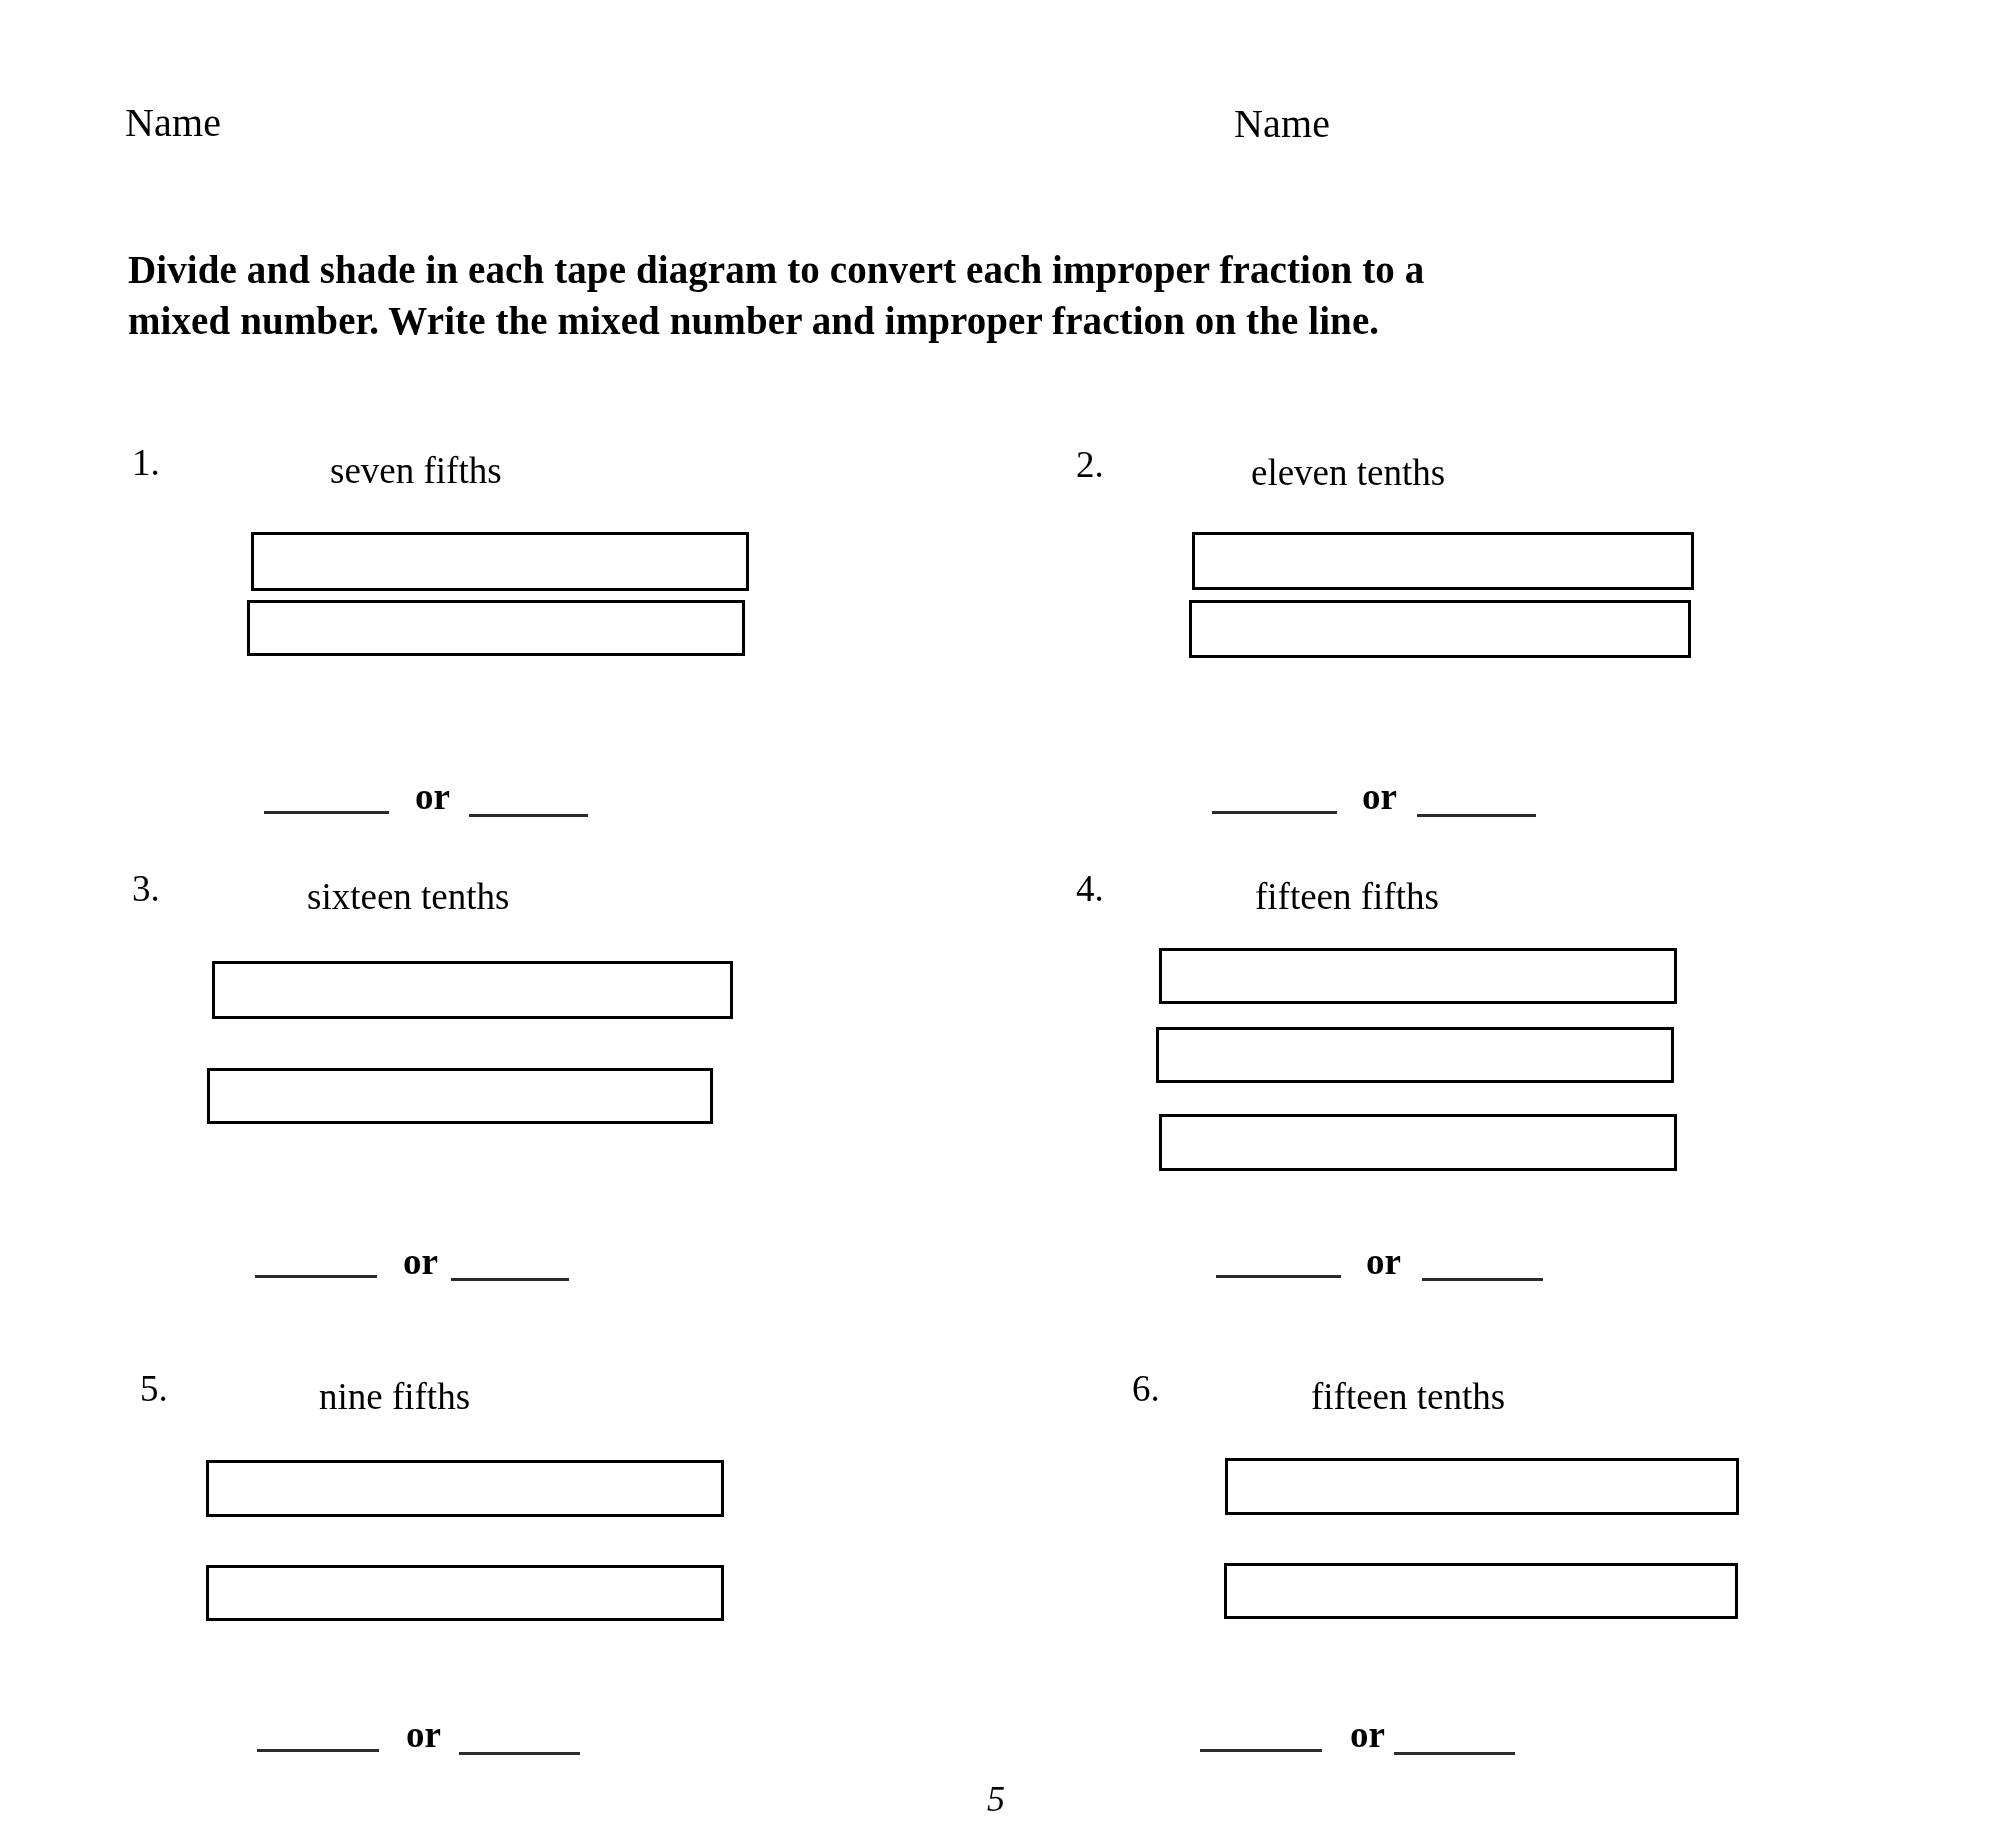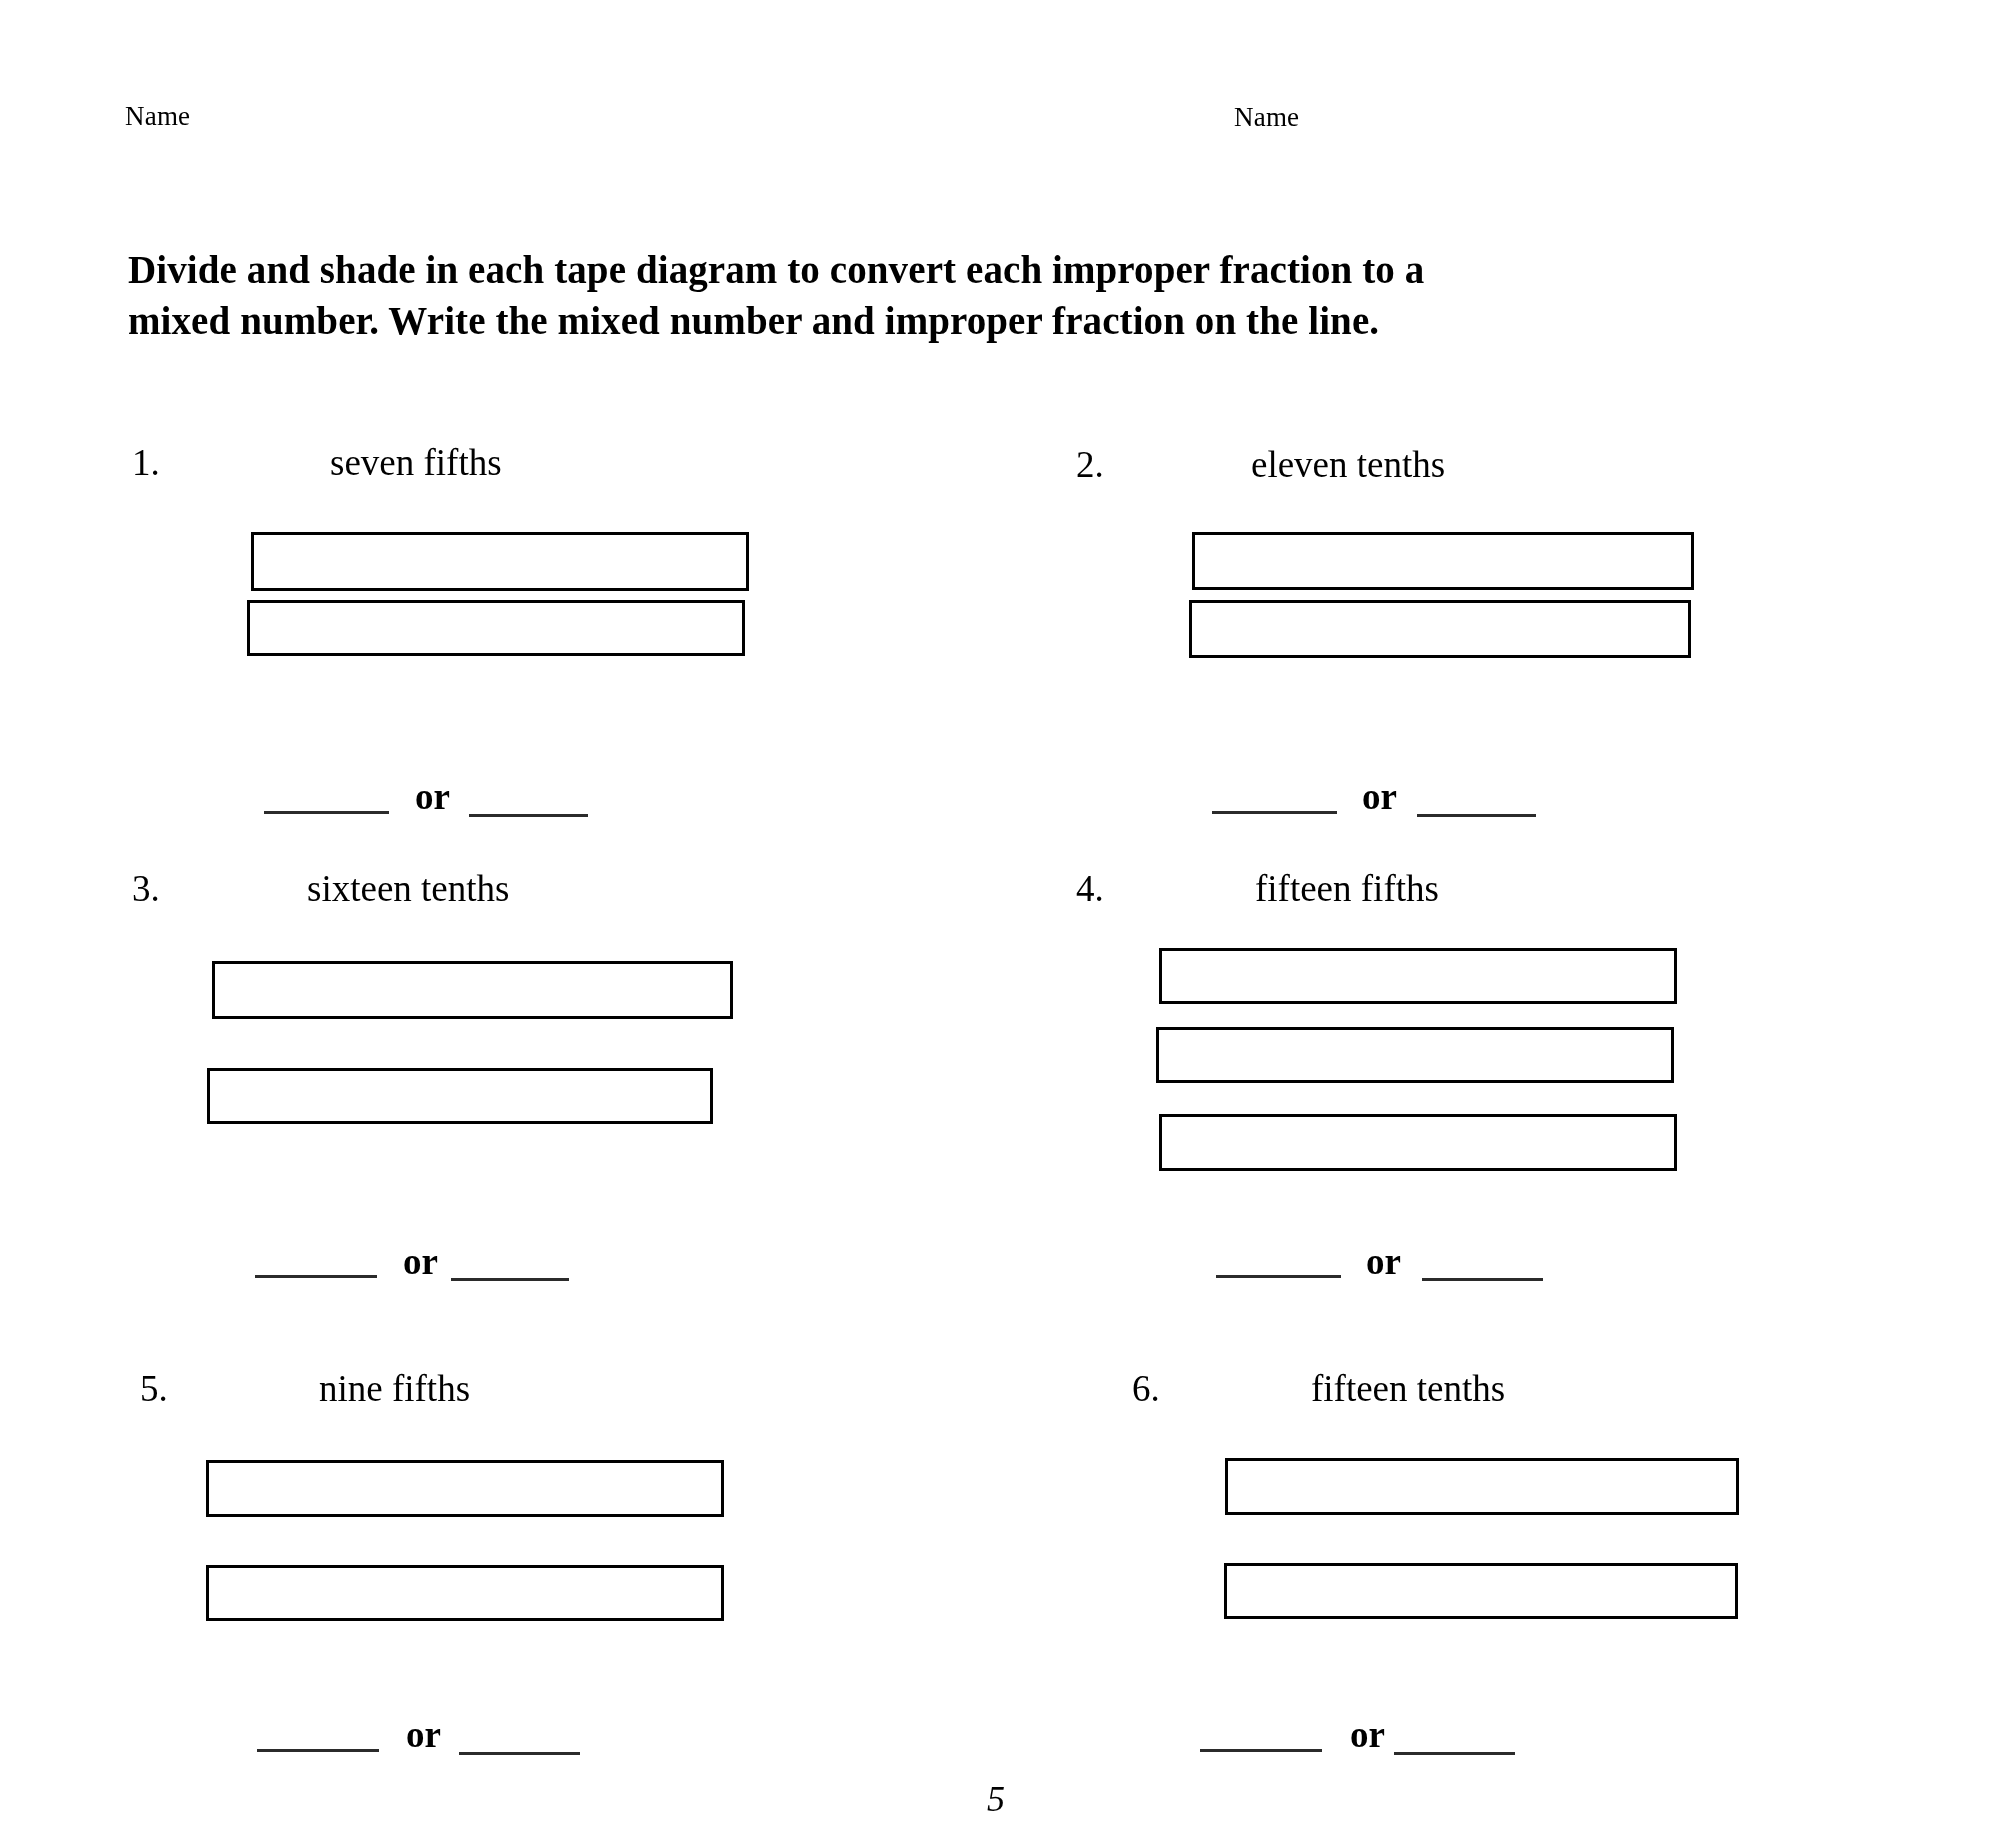--- a/index.html
+++ b/index.html
@@ -13,21 +13,21 @@
     height: 1845px;
     background: #ffffff;
     font-family: "Liberation Serif", "DejaVu Serif", serif;
     color: #000000;
     overflow: hidden;
   }
 
   
   .hdr-label {
     position: absolute;
-    font-size: 27px;
+    font-size: 40px;
     line-height: 1;
     letter-spacing: 0.2px;
     white-space: nowrap;
   }
   #name-label { left: 125px; top: 103px; }
   #date-label { left: 1234px; top: 104px; }
 
   
   #instructions {
     position: absolute;
@@ -54,21 +54,21 @@
   .prob-num {
     position: absolute;
     left: 0;
     top: 0;
     font-size: 37px;
     line-height: 1;
     white-space: nowrap;
   }
   .prob-title {
     position: absolute;
-    top: 0;
+    top: 8px;
     font-size: 37px;
     line-height: 1;
     white-space: nowrap;
   }
 
   
   .tape {
     position: absolute;
     background: #ffffff;
     border: 3.1px solid #000000;

